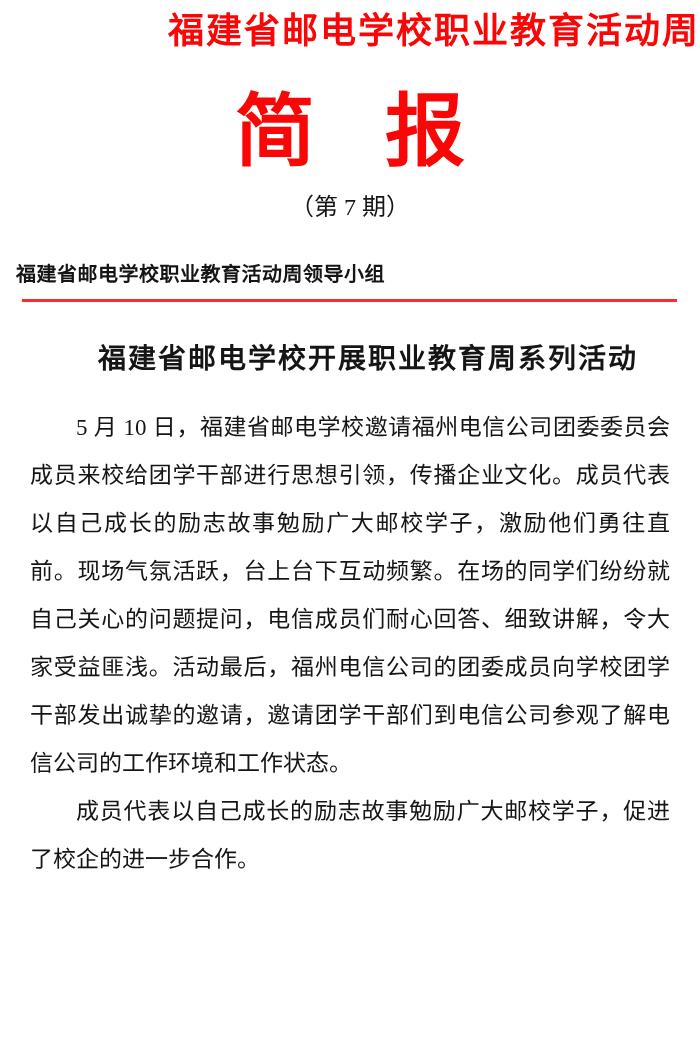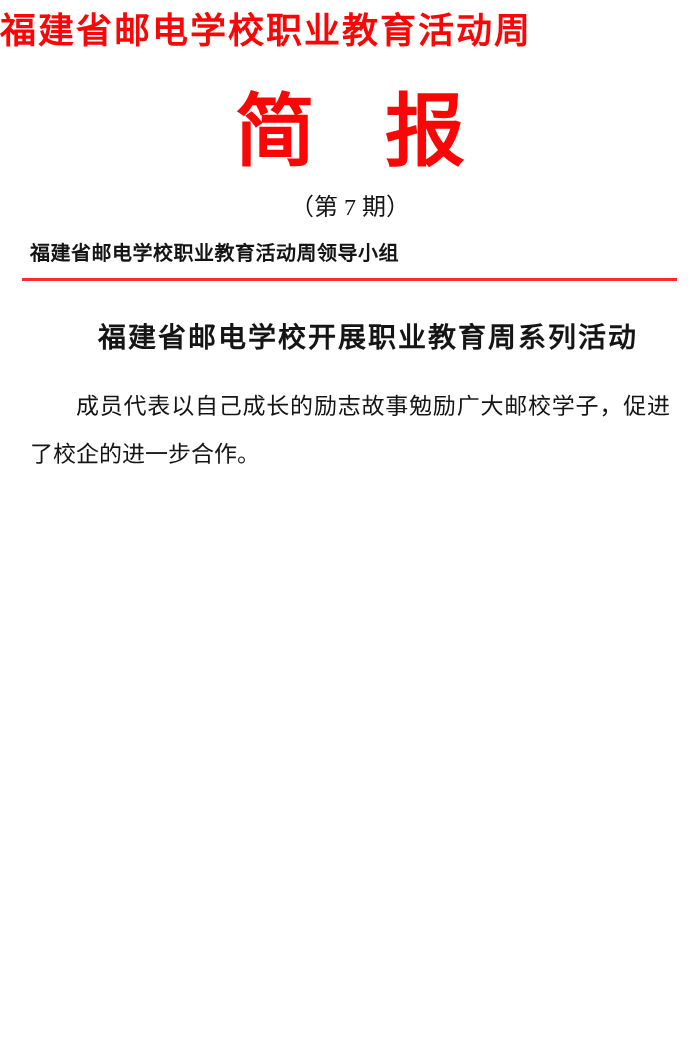--- a/index.html
+++ b/index.html
@@ -17,21 +17,21 @@
     color: var(--ink);
   }
   .page {
     width: 700px;
     height: 1062px;
     background: #ffffff;
     position: relative;
   }
   .masthead-title {
     padding-top: 8px;
-    text-align: left;
+    text-align: right;
     font-size: 36px;
     line-height: 46px;
     font-weight: bold;
     letter-spacing: 2px;
     color: var(--accent-red);
     font-family: "Liberation Serif", "DejaVu Serif", serif;
   }
   .bulletin-title {
     margin-top: 37px;
     display: flex;
@@ -44,22 +44,22 @@
     font-family: "Liberation Sans", "DejaVu Sans", sans-serif;
   }
   .issue-number {
     margin-top: 18px;
     text-align: center;
     font-size: 24px;
     line-height: 32px;
     color: var(--ink);
   }
   .meta-row {
-    margin-top: 14px;
-    padding: 0 28px 0 30px;
+    margin-top: 35px;
+    padding: 0 28px 0 16px;
     display: flex;
     justify-content: space-between;
     align-items: baseline;
   }
   .issuer-name {
     font-size: 20px;
     font-weight: bold;
     font-family: "Liberation Sans", "DejaVu Sans", sans-serif;
     letter-spacing: 0.5px;
   }
@@ -117,17 +117,18 @@
   <div class="meta-row">
     <span class="issuer-name">福建省邮电学校职业教育活动周领导小组</span>
   </div>
 
   <hr class="red-rule">
 
   <div>
     <h2 class="article-title">福建省邮电学校开展职业教育周系列活动</h2>
 
     <div class="article-body">
+      <p>5 月 10 日，福建省邮电学校邀请福州电信公司团委委员会成员来校给团学干部进行思想引领，传播企业文化。成员代表以自己成长的励志故事勉励广大邮校学子，激励他们勇往直前。现场气氛活跃，台上台下互动频繁。在场的同学们纷纷就自己关心的问题提问，电信成员们耐心回答、细致讲解，令大家受益匪浅。活动最后，福州电信公司的团委成员向学校团学干部发出诚挚的邀请，邀请团学干部们到电信公司参观了解电信公司的工作环境和工作状态。</p>
       <p>成员代表以自己成长的励志故事勉励广大邮校学子，促进了校企的进一步合作。</p>
     </div>
   </div>
 
 </div>
 
 </body></html>

